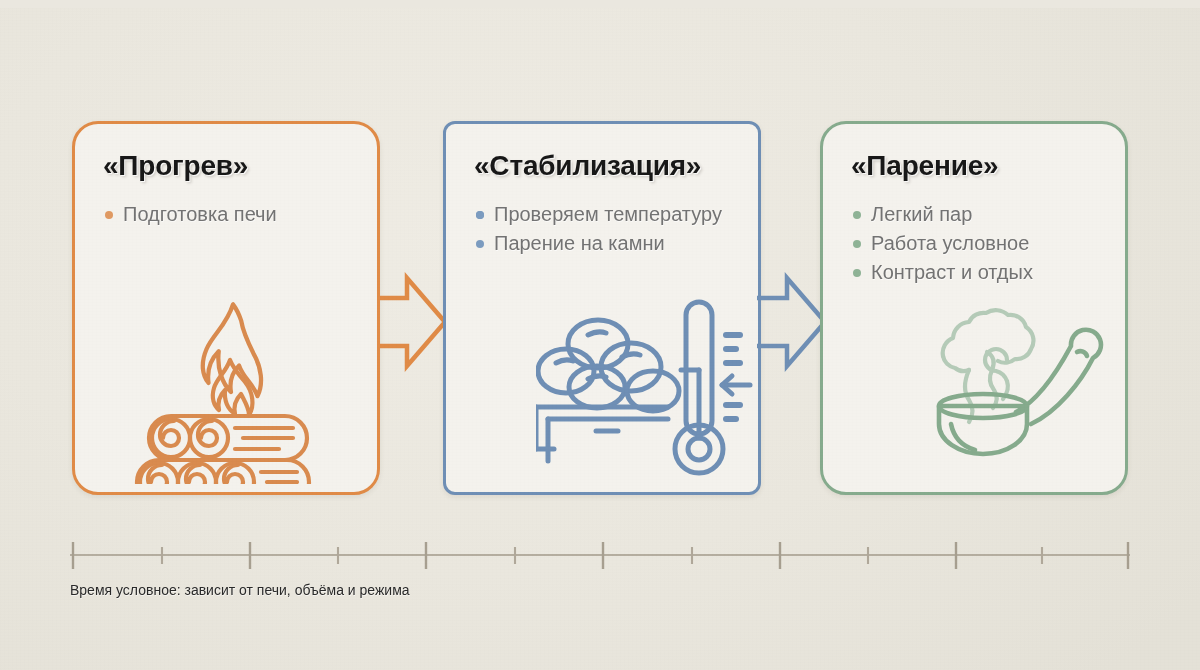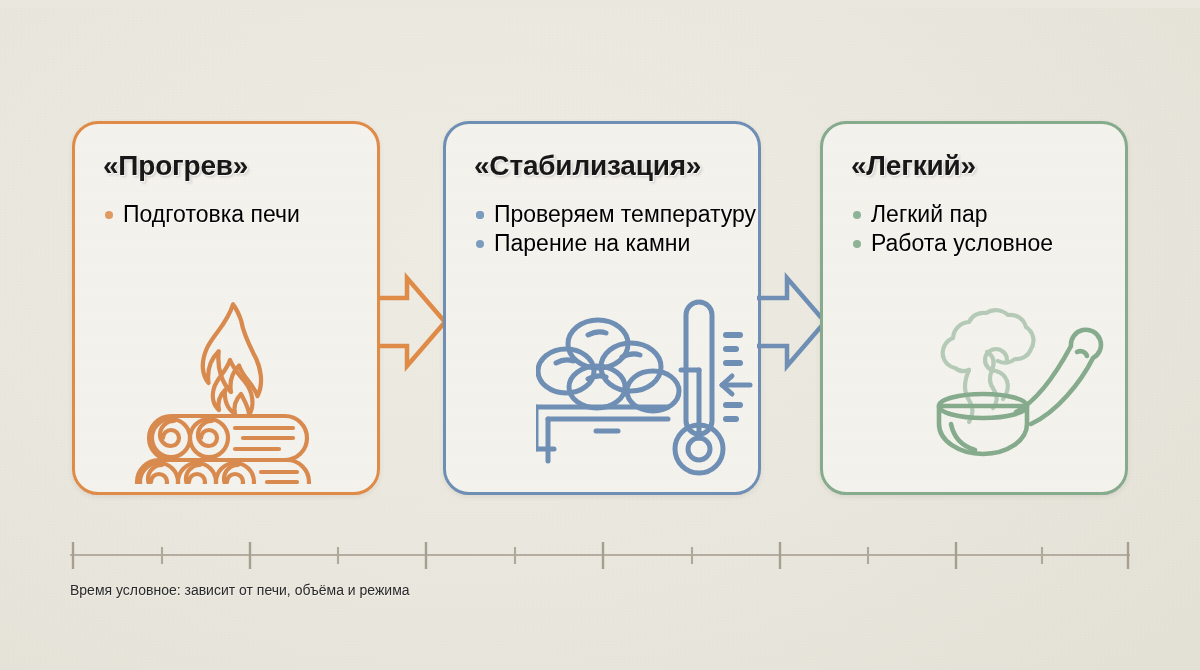--- a/index.html
+++ b/index.html
@@ -61,23 +61,23 @@
     position: absolute;
     left: 28px;
     top: 76px;
     margin: 0;
     padding: 0;
     list-style: none;
   }
   .bullets li {
     position: relative;
     padding-left: 20px;
-    font-size: 23px;
+    font-size: 20px;
     line-height: 29px;
-    color: #000000;
+    color: #737373;
     white-space: nowrap;
     text-shadow: 0.5px 0.5px 0 rgba(255,255,255,.7);
   }
   .bullets li .dot {
     position: absolute;
     left: 2px;
     top: 11px;
     width: 8px;
     height: 8px;
     border-radius: 50%;
@@ -161,21 +161,21 @@
       </div>
     </div>
   </div>
 
   <div class="arrow" style="left:377px; top:264px; width:72px; height:100px;">
     <svg viewBox="0 0 72 100" width="72" height="100" fill="none" stroke="#e08b47" stroke-width="4.5" stroke-linejoin="miter" stroke-linecap="square">
       <path d="M0 26 L30 26 L30 6 L68 50 L30 94 L30 74 L0 74"></path>
     </svg>
   </div>
 
-  <div class="card" id="card-1" style="left: 443px; top: 113px; width: 318px; height: 374px; border-color: rgb(111, 143, 181); background: rgb(244, 242, 237);">
+  <div class="card" id="card-1" style="left: 443px; top: 113px; width: 318px; height: 374px; border-color: rgb(111, 143, 181); background: rgb(244, 242, 237); border-radius: 12px;">
     <div class="card-inner">
       <div class="card-title">«Стабилизация»</div>
       <ul class="bullets">
         <li>
           <span class="dot" style="background: rgb(124, 156, 192);"></span>
         </li>
         <li>
           <span class="dot" style="background: rgb(124, 156, 192);"></span>
           <span>Проверяем температуру</span>
         </li>
@@ -227,29 +227,33 @@
   </div>
 
   <div class="arrow" style="left:757px; top:264px; width:72px; height:100px;">
     <svg viewBox="0 0 72 100" width="72" height="100" fill="none" stroke="#6f8fb5" stroke-width="4.5" stroke-linejoin="miter" stroke-linecap="square">
       <path d="M0 26 L30 26 L30 6 L68 50 L30 94 L30 74 L0 74"></path>
     </svg>
   </div>
 
   <div class="card" id="card-2" style="left: 820px; top: 113px; width: 308px; height: 374px; border-color: rgb(134, 171, 141); background: rgb(244, 242, 237);">
     <div class="card-inner">
-      <div class="card-title">«Легкий»</div>
+      <div class="card-title">«Парение»</div>
       <ul class="bullets">
         <li>
           <span class="dot" style="background: rgb(143, 179, 150);"></span>
           <span>Легкий пар</span>
         </li>
         <li>
           <span class="dot" style="background: rgb(143, 179, 150);"></span>
           <span>Работа условное</span>
+        </li>
+        <li>
+          <span class="dot" style="background: rgb(143, 179, 150);"></span>
+          <span>Контраст и отдых</span>
         </li>
       </ul>
 
       <div class="icon-wrap" style="left:88px; top:170px; width:200px; height:195px;">
         <svg viewBox="0 0 200 195" width="200" height="195" fill="none" stroke="#86ab8d" stroke-width="4.6" stroke-linecap="round" stroke-linejoin="round">
 
           <g stroke="#b5cbb8" stroke-width="4.2">
             <path d="M32 62 a16 16 0 0 1 10 -18 a17 17 0 0 1 16 -16 a16 16 0 0 1 17 -9
                      a18 18 0 0 1 22 2 a16 16 0 0 1 18 12 a16 16 0 0 1 5 22
                      a15 15 0 0 1 -16 10 a15 15 0 0 1 -17 2"></path>

